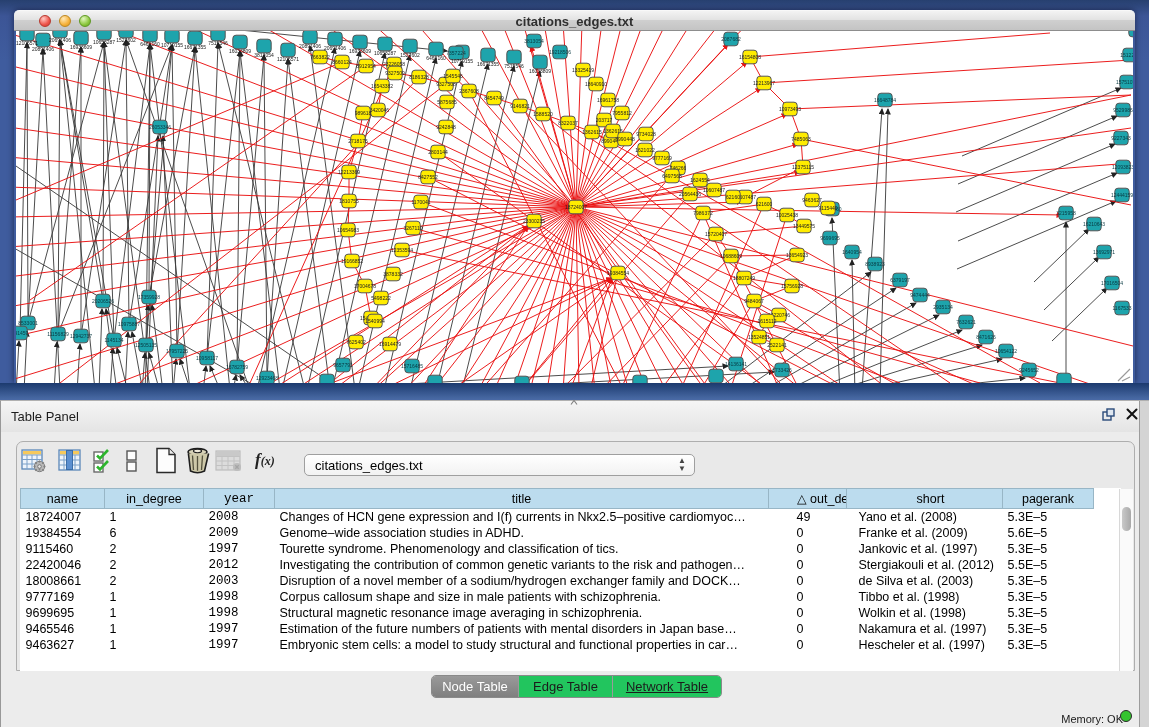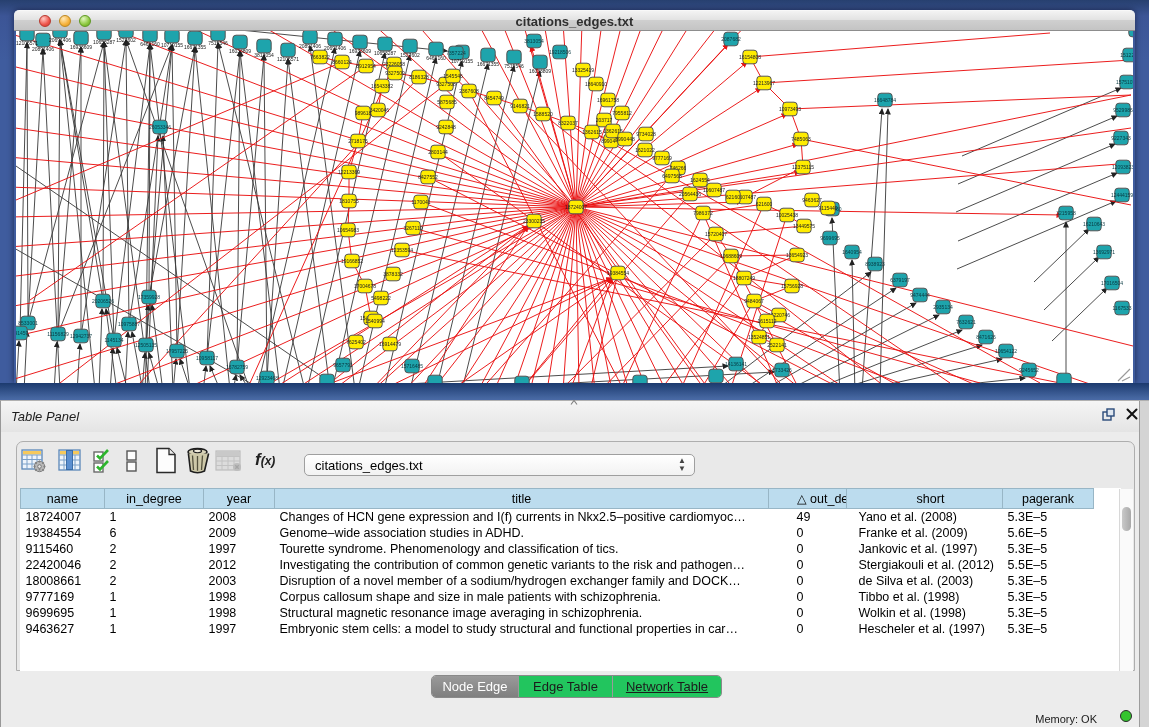--- a/index.html
+++ b/index.html
@@ -17,49 +17,49 @@
   border-top:1px solid #f8f8f8; border-bottom:1px solid #8d8d8d; }
 #titlebar .t { position:absolute; left:0; right:0; top:3px; text-align:center;
   font-size:13px; font-weight:bold; color:#303030; }
 .tl { position:absolute; top:4px; width:12px; height:12px; border-radius:50%; }
 #content { position:absolute; left:2px; top:21px; width:1117px; height:352px;
   background:#fff; border-bottom:2px solid #26355c; }
 #tp { position:absolute; left:0; top:400px; width:1149px; height:327px;
   background:#ececec; border-top:1px solid #b0b0b0; border-left:1px solid #989898; }
 #tph { position:absolute; left:0; top:0; width:1149px; height:31px;
   background:linear-gradient(180deg,#f5f5f5,#e4e4e4); }
-#tph .t { position:absolute; left:10px; top:8px; font-size:13px; color:#1d1d1d;font-style:italic; }
+#tph .t { position:absolute; left:10px; top:8px; font-size:13px; color:#1d1d1d; }
 #cont { position:absolute; left:15px; top:40px; width:1119px; height:230px;
   border:1px solid #aeaeae; border-radius:7px 7px 0 0; background:#e9e9e9; }
 #tbl { position:absolute; left:3px; top:46px; width:1101px; height:183px;
   background:#fff; overflow:hidden; }
 table { border-collapse:collapse; table-layout:fixed; width:1073px;
   font-size:12.5px; color:#000; }
 th { background:#bcdcee; border:1px solid #98b6c6; border-top:1px solid #98b6c6;
   font-weight:normal; font-size:12.5px; height:20px; padding:0;
   overflow:hidden; white-space:nowrap; }
 td { height:16px; padding:0 0 0 5px; overflow:hidden; white-space:nowrap; }
-.c0 { width:84px; } .c1 { width:99px; } .c2 { width:71px; }
+.c0 { width:84px; } .c1 { width:99px; } .c2 { width:71px;font-family:Liberation Mono, monospace; }
 .c3 { width:494px; } .c4 { width:78px;padding-left:28px; } .c5 { width:156px; padding-left:12px; }
 .c6 { width:91px; }
 #vsb { position:absolute; right:1px; top:47px; width:14px; height:182px;
   background:#fafafa; border-left:1px solid #d8d8d8; }
 #vsb .th { position:absolute; left:2px; top:18px; width:9px; height:24px;
   background:linear-gradient(90deg,#c9c9c9,#a8a8a8); border-radius:5px; }
 #seg { position:absolute; left:430px; top:274px; height:23px; display:flex;
   border:1px solid #8a8a8a; border-radius:5px; overflow:hidden;
   font-size:13px; }
 #seg div { padding-top:3px; text-align:center; background:#22c55e; color:#1c1c1c;
   border-left:1px solid #9a9a9a; }
 #seg div:nth-child(1) { width:86px; }
 #seg div:nth-child(2) { width:94px; }
 #seg div:nth-child(3) { width:109px;text-decoration:underline; }
 #seg div:first-child { border-left:none;
   background:linear-gradient(180deg,#9a9a9a,#7f7f7f); color:#fff; }
-#mem { position:absolute; right:52px; top:312px; font-size:11px; color:#1a1a1a; }
+#mem { position:absolute; right:26px; top:312px; font-size:11px; color:#1a1a1a; }
 #memdot { position:absolute; right:17px; top:309px; width:12px; height:12px;
   border-radius:50%; background:#35c42f; border:1.5px solid #2a2a2a; }
 #redge { position:absolute; right:0; top:0; width:10px; height:327px;
   background:#d4d4d4; border-left:1px solid #9c9c9c; }
 .icon { position:absolute; top:9px; }
 #combo { position:absolute; left:287px; top:12px; width:391px; height:22px;
   background:linear-gradient(180deg,#ffffff,#f2f2f2); border:1px solid #9f9f9f;
   border-radius:5px; font-size:13px; color:#000; }
 #combo .lbl { position:absolute; left:10px; top:3px; }
 #combo .st { position:absolute; right:8px; top:2px; font-size:8px; color:#444; line-height:8px; }
@@ -693,21 +693,21 @@
       <path d="M3.4,7.5 L5.5,25 q7,3.4 14,0 L23.6,7.5" fill="#cdc8a8" stroke="#1e1e1e" stroke-width="1.6"></path>
       <path d="M7.5,9.5 l1,14.5 M12.5,10 v14.8 M17.5,9.5 l-1,14.5" stroke="#55523e" stroke-width="1.3" fill="none"></path>
     </svg>
     <svg class="icon" style="left:197px;top:6px" width="30" height="26" viewBox="0 0 30 26">
       <rect x="2" y="3" width="24" height="19" fill="#dcdcdc" stroke="#bdbdbd" stroke-width="1.2"></rect>
       <rect x="3" y="4" width="22" height="4" fill="#c9c9c9"></rect>
       <path d="M2,8.5 h24 M2,13 h24 M2,17.5 h24 M8,8.5 v13.5 M14,8.5 v13.5 M20,8.5 v13.5" stroke="#c2c2c2"></path>
       <circle cx="23" cy="19" r="4" fill="#bdbdbd"></circle>
       <path d="M21.3,17.3 l3.4,3.4 M24.7,17.3 l-3.4,3.4" stroke="#a5a5a5" stroke-width="1.3"></path>
     </svg>
-    <div class="icon" style="left:238px;top:8px;font-size:17px;font-style:italic;font-weight:bold;color:#222;font-family:Liberation Sans, sans-serif;">f<span style="font-size:12px">(x)</span></div>
+    <div class="icon" style="left:238px;top:8px;font-size:17px;font-style:italic;font-weight:bold;color:#222;font-family:Liberation Serif, serif;">f<span style="font-size:12px">(x)</span></div>
     <div id="combo">
         <span class="lbl">citations_edges.txt</span>
       <span class="st">▲<br>▼</span>
       </div>
     <div id="tbl">
       <table>
       <tbody>
             <tr>
         <th class="c0">name</th>
               <th class="c1">in_degree</th>
@@ -774,36 +774,45 @@
 <tr>
 <td class="c0">9699695</td>
               <td class="c1">1</td>
               <td class="c2">1998</td>
 <td class="c3">Structural magnetic resonance image averaging in schizophrenia.</td>
               <td class="c4">0</td>
               <td class="c5">Wolkin et al. (1998)</td>
 <td class="c6">5.3E–5</td>
             </tr>
 <tr>
+<td class="c0">9465546</td>
+              <td class="c1">1</td>
+              <td class="c2">1997</td>
+<td class="c3">Estimation of the future numbers of patients with mental disorders in Japan base…</td>
+              <td class="c4">0</td>
+              <td class="c5">Nakamura et al. (1997)</td>
+<td class="c6">5.3E–5</td>
+            </tr>
+<tr>
 <td class="c0">9463627</td>
               <td class="c1">1</td>
               <td class="c2">1997</td>
 <td class="c3">Embryonic stem cells: a model to study structural and functional properties in car…</td>
               <td class="c4">0</td>
               <td class="c5">Hescheler et al. (1997)</td>
 <td class="c6">5.3E–5</td>
             </tr>
       </tbody>
         </table>
     </div>
     <div id="vsb">
         <div class="th"></div>
       </div>
   </div>
   <div id="seg">
-      <div>Node Edge</div>
+      <div>Node Table</div>
       <div>Edge Table</div>
       <div>Network Table</div>
     </div>
   <div id="mem">Memory: OK</div>
   <div id="memdot"></div>
   <div id="redge"></div>
 </div>
 
 </body></html>

